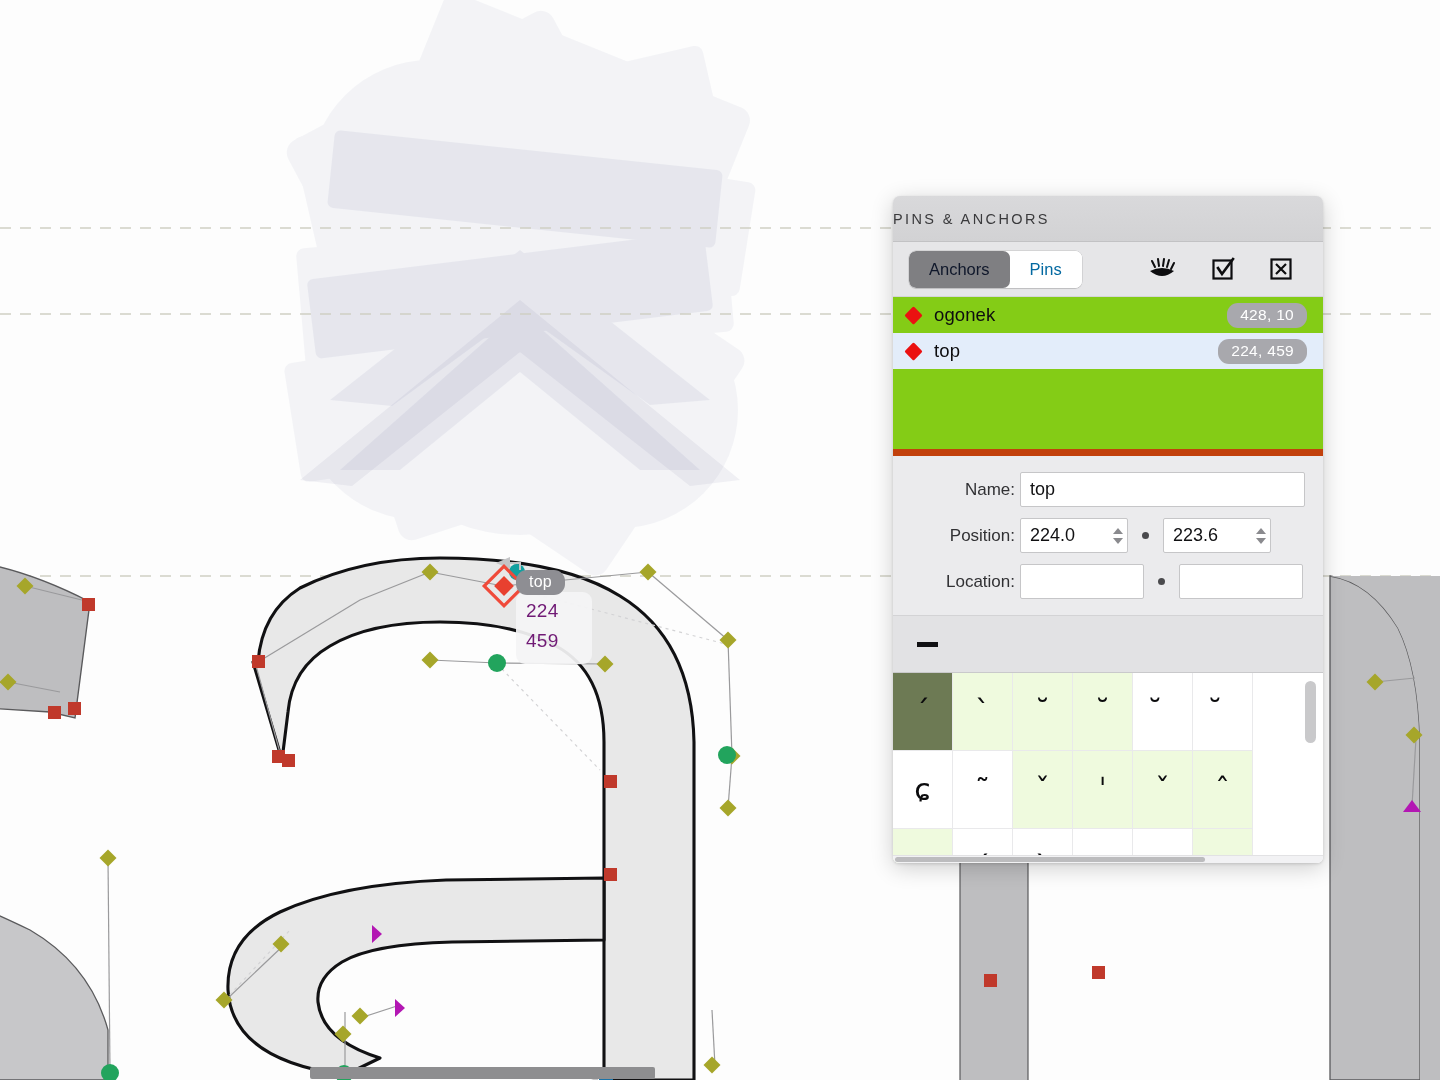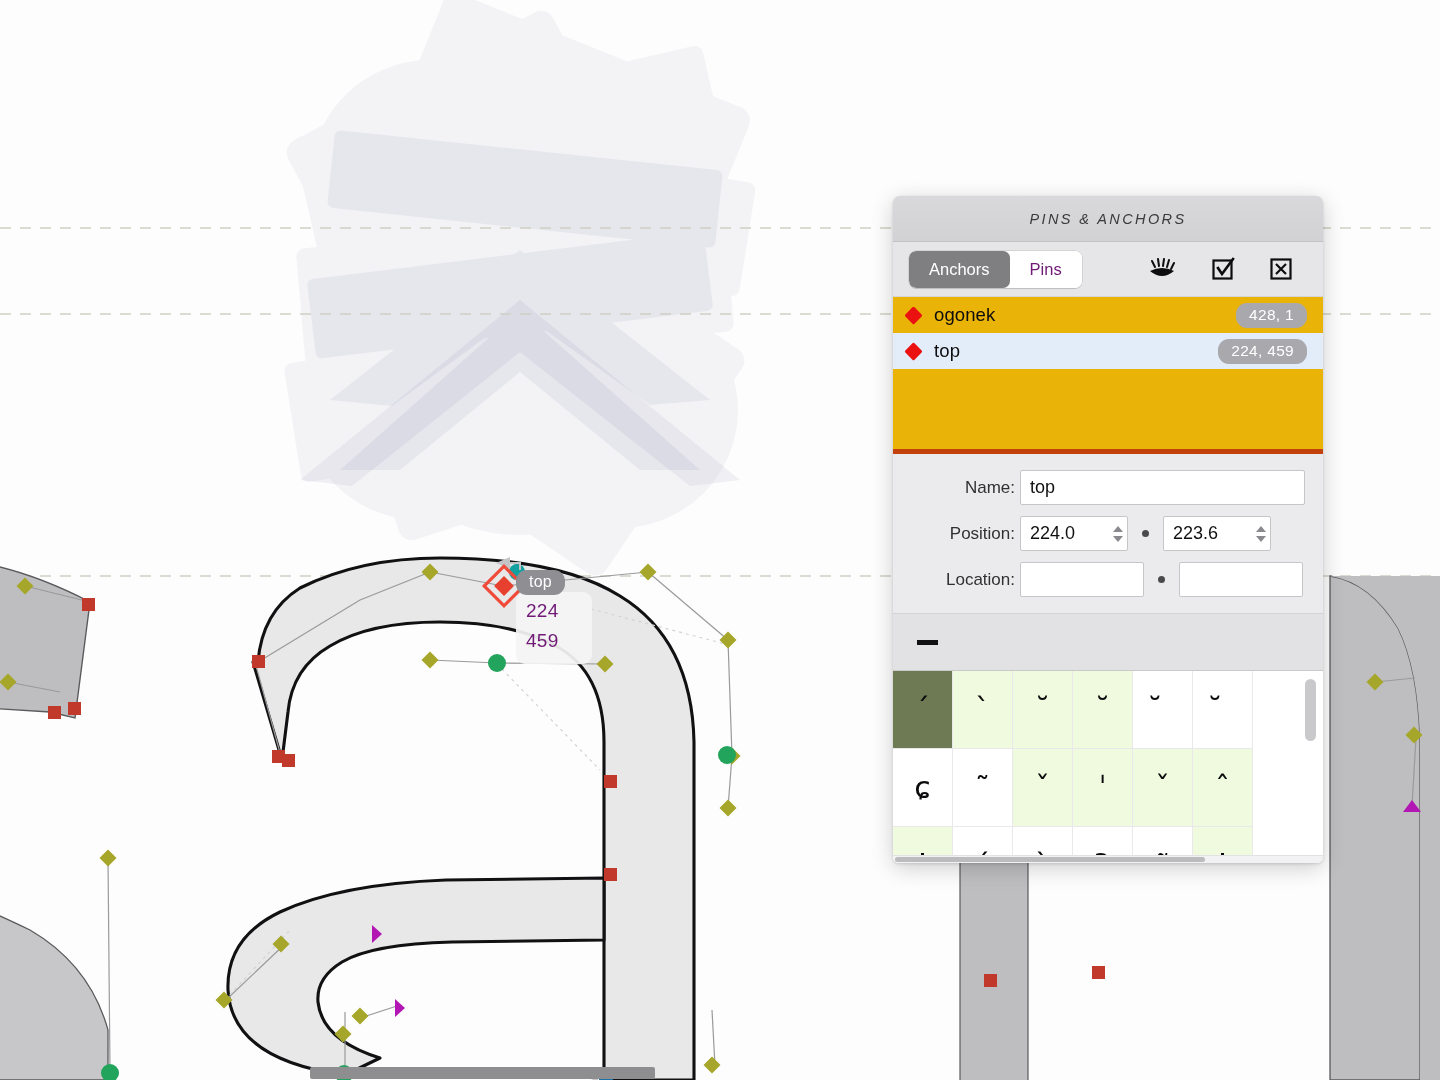--- a/index.html
+++ b/index.html
@@ -70,23 +70,21 @@
     display: flex;
     flex-direction: column;
   }
 
   .panel-titlebar {
     height: 45px;
     background: linear-gradient(180deg,#d9d9db 0%,#d2d2d4 100%);
     border-bottom: 1px solid #c2c2c4;
     display: flex;
     align-items: center;
-    justify-content: center;
-    flex: none;
-    font-style: italic;
+    flex: none;
   }
   .panel-title {
     font-size: 14.5px;
     color: #3a3a3c;
     letter-spacing: 2.4px;
     font-weight: 400;
   }
 
   
   .panel-toolbar {
@@ -103,46 +101,46 @@
     border-radius: 7px;
     overflow: hidden;
     box-shadow: 0 0 0 .5px rgba(0,0,0,.16), 0 1px 1px rgba(0,0,0,.10);
     background: #ffffff;
   }
   .seg-btn {
     font-size: 16.5px;
     padding: 8px 20px 9px;
     border: none;
     background: #ffffff;
-    color: #701a75;
+    color: #0369a1;
     cursor: pointer;
     line-height: 20px;
     font-family: inherit;
   }
   .seg-btn.active {
     background: #7f7f82;
-    color: #ffffff;
+    color: #0f172a;
     border-radius: 7px;
   }
   .tool-icons {
     display: flex;
     align-items: center;
     margin-left: auto;
     gap: 34px;
     padding-right: 14px;
   }
   .tool-ic { cursor: pointer; display: block; }
 
   
   .anchor-list {
-    background: #eab308;
+    background: #84cc16;
     flex: none;
     height: 152px;
     overflow: hidden;
-    border-bottom: 5px solid #c2410c;
+    border-bottom: 7px solid #c2410c;
   }
   .anchor-row {
     height: 36px;
     display: flex;
     align-items: center;
     padding: 0 16px 0 14px;
     cursor: pointer;
   }
   .anchor-row.selected { background: #e3edfa; }
   .diamond {
@@ -589,21 +587,21 @@
           <rect x="2.5" y="2.5" width="19" height="19" fill="none" stroke="#0d0d0f" stroke-width="2.2"></rect>
           <path d="M7 7 L17 17 M17 7 L7 17" stroke="#0d0d0f" stroke-width="2.2"></path>
         </svg>
       </div>
     </div>
 
     <div class="anchor-list">
       <div class="anchor-row">
         <span class="diamond"></span>
         <span class="anchor-name">ogonek</span>
-        <span class="coord-pill">428, 1</span>
+        <span class="coord-pill">428, 10</span>
       </div>
       <div class="anchor-row selected">
         <span class="diamond"></span>
         <span class="anchor-name">top</span>
         <span class="coord-pill">224, 459</span>
       </div>
     </div>
 
     <div class="panel-form">
       <div class="form-row">

